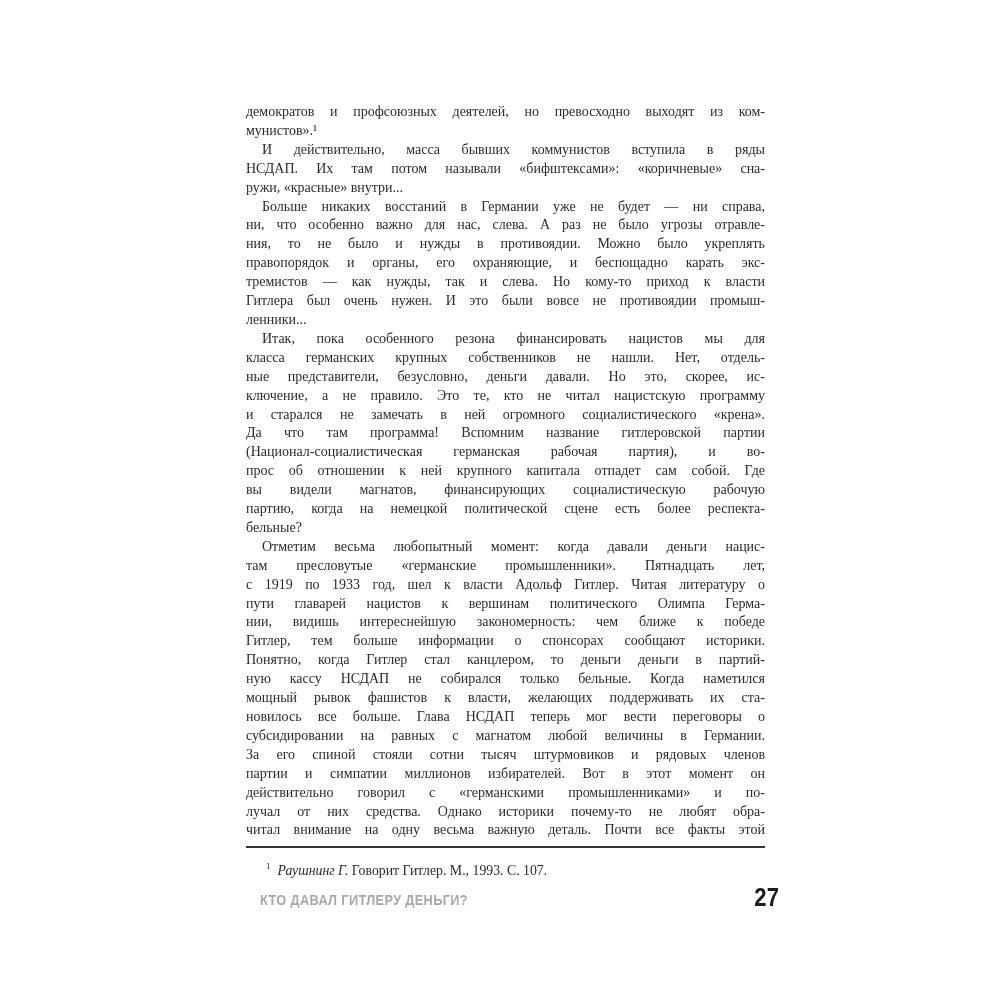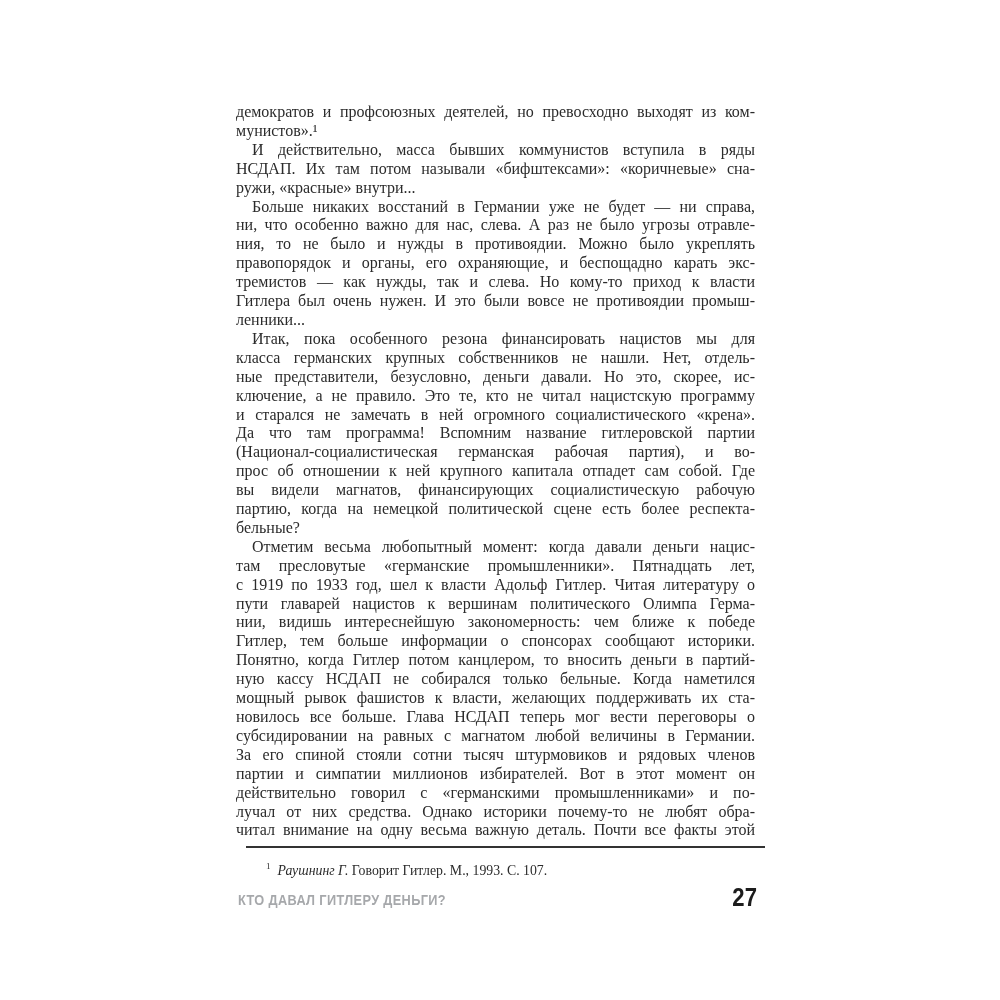--- a/index.html
+++ b/index.html
@@ -10,25 +10,25 @@
   .page {
     position: relative;
     width: 1000px;
     height: 1000px;
     background: var(--background, #ffffff);
     font-family: "Liberation Serif", serif;
     overflow: hidden;
   }
   .body-text {
     position: absolute;
-    left: 236px;
+    left: 246px;
     top: 103px;
     width: 519px;
     color: var(--body_text, #2b2b2b);
-    font-size: 16px;
+    font-size: 14px;
     line-height: 18.9px;
   }
   .bl {
     text-align: justify;
     text-align-last: justify;
     text-justify: inter-word;
   }
   .bl.end {
     text-align-last: left;
   }
@@ -55,21 +55,21 @@
   }
   .footnote sup {
     font-size: 9px;
     margin-right: 7px;
   }
   .fn-author {
     font-style: italic;
   }
   .footer {
     position: absolute;
-    left: 238px;
+    left: 260px;
     top: 884px;
     width: 519px;
     height: 32px;
   }
   .footer-title {
     position: absolute;
     left: 0;
     top: 8px;
     font-family: "Liberation Sans", sans-serif;
     font-weight: bold;
@@ -121,21 +121,21 @@
       <div class="bl">прос об отношении к ней крупного капитала отпадет сам собой. Где</div>
       <div class="bl">вы видели магнатов, финансирующих социалистическую рабочую</div>
       <div class="bl">партию, когда на немецкой политической сцене есть более респекта-</div>
       <div class="bl end">бельные?</div>
       <div class="bl ind">Отметим весьма любопытный момент: когда давали деньги нацис-</div>
       <div class="bl">там пресловутые «германские промышленники». Пятнадцать лет,</div>
       <div class="bl">с 1919 по 1933 год, шел к власти Адольф Гитлер. Читая литературу о</div>
       <div class="bl">пути главарей нацистов к вершинам политического Олимпа Герма-</div>
       <div class="bl">нии, видишь интереснейшую закономерность: чем ближе к победе</div>
       <div class="bl">Гитлер, тем больше информации о спонсорах сообщают историки.</div>
-      <div class="bl">Понятно, когда Гитлер потом канцлером, то вносить деньги в партий-</div>
+      <div class="bl">Понятно, когда Гитлер стал канцлером, то деньги деньги в партий-</div>
       <div class="bl">ную кассу НСДАП не собирался только бельные. Когда наметился</div>
       <div class="bl">мощный рывок фашистов к власти, желающих поддерживать их ста-</div>
       <div class="bl">новилось все больше. Глава НСДАП теперь мог вести переговоры о</div>
       <div class="bl">субсидировании на равных с магнатом любой величины в Германии.</div>
       <div class="bl">За его спиной стояли сотни тысяч штурмовиков и рядовых членов</div>
       <div class="bl">партии и симпатии миллионов избирателей. Вот в этот момент он</div>
       <div class="bl">действительно говорил с «германскими промышленниками» и по-</div>
       <div class="bl">лучал от них средства. Однако историки почему-то не любят обра-</div>
       <div class="bl">читал внимание на одну весьма важную деталь. Почти все факты этой</div>
     </div>

